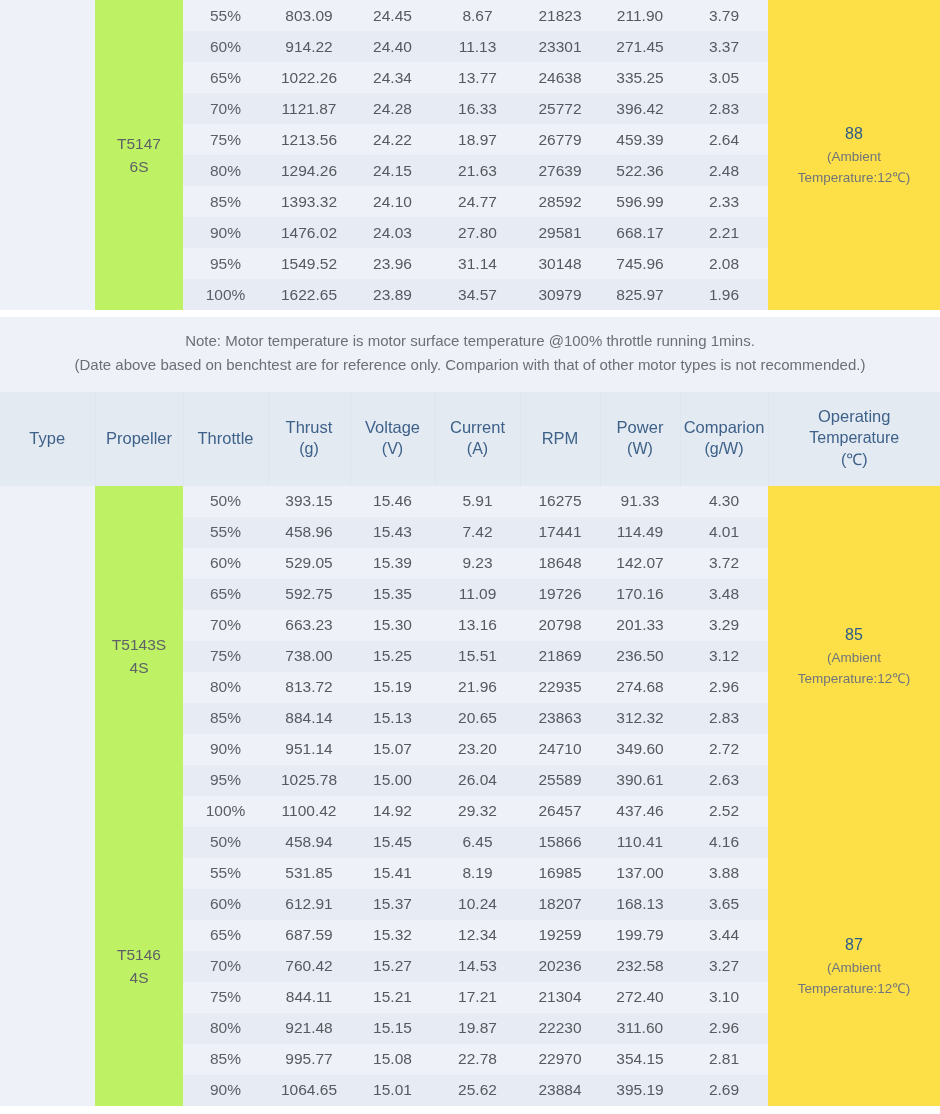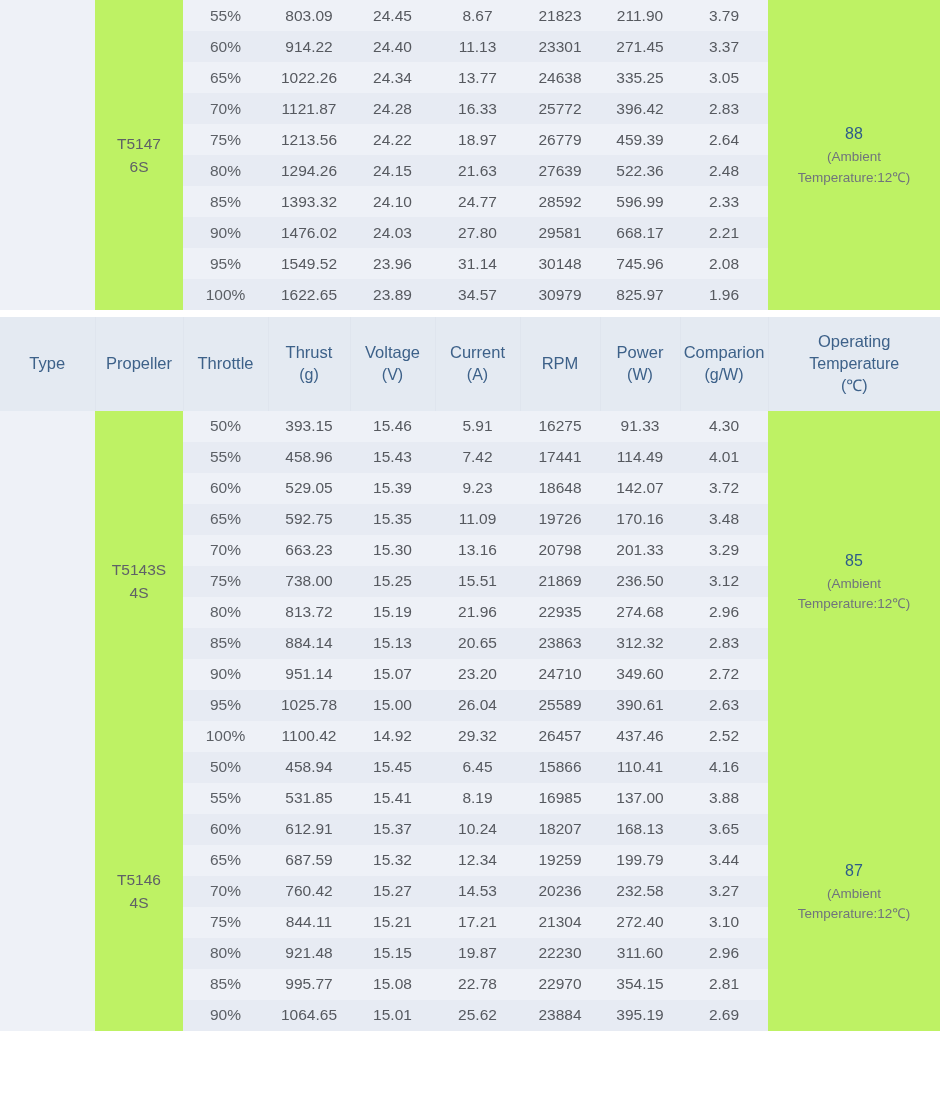--- a/index.html
+++ b/index.html
@@ -85,21 +85,21 @@
     font-size: 15.5px;
     color: #5f6167;
     line-height: 1.5;
     border-right: 1px solid #dde3ec;
     background: #bef264;
   }
   td.type { background: #eef1f7; }
 
   td.temp {
     border-right: 0;
-    background: #bef264;
+    background: #fde047;
     line-height: 1.45;
   }
   td.temp .tval {
     display: block;
     color: #2e5c8a;
     font-size: 16px;
     padding-bottom: 2px;
   }
   td.temp .tnote {
     display: block;
@@ -270,20 +270,24 @@
         <td class="cell">23.89</td>
         <td class="cell">34.57</td>
         <td class="cell">30979</td>
         <td class="cell">825.97</td>
         <td class="cell eff">1.96</td>
       </tr>
     </tbody>
   </table>
 
   <div class="gap-white"></div>
+  <div class="note-block">
+    <span class="note-line">Note: Motor temperature is motor surface temperature @100% throttle running 1mins.</span>
+    <span class="note-line">(Date above based on benchtest are for reference only. Comparion with that of other motor types is not recommended.)</span>
+  </div>
 
   <table class="spec">
     <colgroup>
       <col class="c-type">
         <col class="c-prop">
         <col class="c-thr">
         <col class="c-thrust">
       <col class="c-volt">
         <col class="c-cur">
         <col class="c-rpm">

